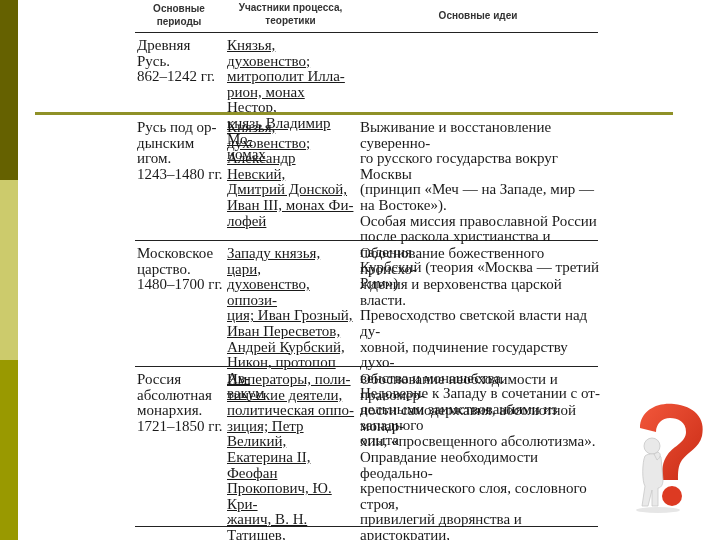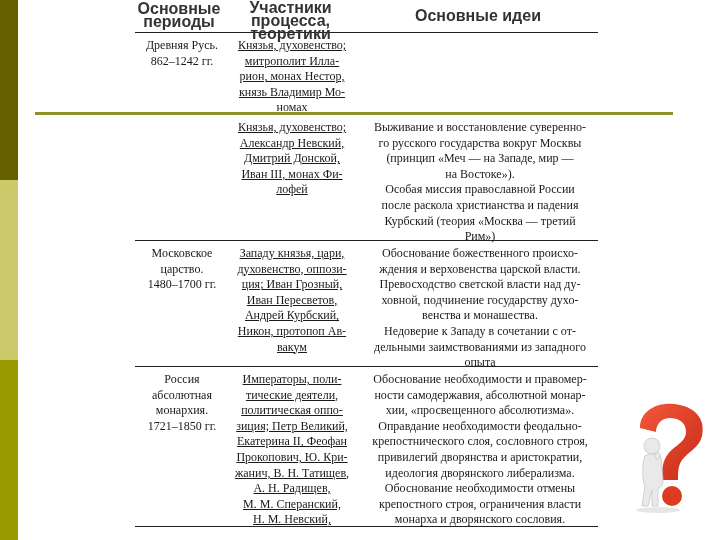--- a/index.html
+++ b/index.html
@@ -4,27 +4,27 @@
 <style>
   html, body { margin:0; padding:0; }
   body { width:720px; height:540px; background:#ffffff; position:relative; overflow:hidden; font-family:"Liberation Serif", serif; color:#1a1a1a; }
   .sidebar { position:absolute; left:0; top:0; width:18px; height:540px; }
   .seg { position:absolute; left:0; width:18px; height:180px; }
   .seg1 { top:0; background:#656100; }
   .seg2 { top:180px; background:#cccb6c; }
   .seg3 { top:360px; background:#999900; }
   .accent-line { position:absolute; left:35px; top:112px; width:638px; height:3px; background:#8f9128; z-index:3; }
   .doc { position:absolute; left:135px; top:0; width:463px; }
-  .hdr { position:relative; height:32px; border-bottom:1.3px solid #222; font-family:"Liberation Sans", sans-serif; font-weight:bold; font-size:16px; line-height:13px; color:#333; }
+  .hdr { position:relative; height:32px; border-bottom:1.3px solid #222; font-family:"Liberation Sans", sans-serif; font-weight:bold; font-size:10px; line-height:13px; color:#333; }
   .hdr .h { position:absolute; text-align:center; }
   .h1 { left:0; width:88px; top:2px; }
   .h2 { left:88px; width:135px; top:1px; }
   .h3 { left:223px; width:240px; top:9px; }
   .row { position:relative; border-bottom:1.3px solid #222; }
-  .cell { position:absolute; top:5px; font-size:12px; line-height:15.6px; white-space:pre-line;text-align:center; }
+  .cell { position:absolute; top:5px; font-size:15px; line-height:15.6px; white-space:pre-line; }
   .c1 { left:2px; width:90px; }
   .c2 { left:92px; width:130px;text-decoration:underline; }
   .c3 { left:225px; width:240px; }
   .r1 { height:81px; }
   .r2 { height:125px; }
   .r3 { height:125px; }
   .r4 { height:159px; }
   .figure { position:absolute; left:628px; top:402px; width:80px; height:112px; }
 </style>
 </head>
@@ -51,20 +51,23 @@
     <div class="cell c1">Древняя Русь.
 862–1242 гг.</div>
     <div class="cell c2">Князья, духовенство;
 митрополит Илла-
 рион, монах Нестор,
 князь Владимир Мо-
 номах</div>
   </div>
 
   <div class="row r2">
+    <div class="cell c1">Русь под ор-
+дынским игом.
+1243–1480 гг.</div>
     <div class="cell c2">Князья, духовенство;
 Александр Невский,
 Дмитрий Донской,
 Иван III, монах Фи-
 лофей</div>
     <div class="cell c3">Выживание и восстановление суверенно-
 го русского государства вокруг Москвы
 (принцип «Меч — на Западе, мир —
 на Востоке»).
 Особая миссия православной России

